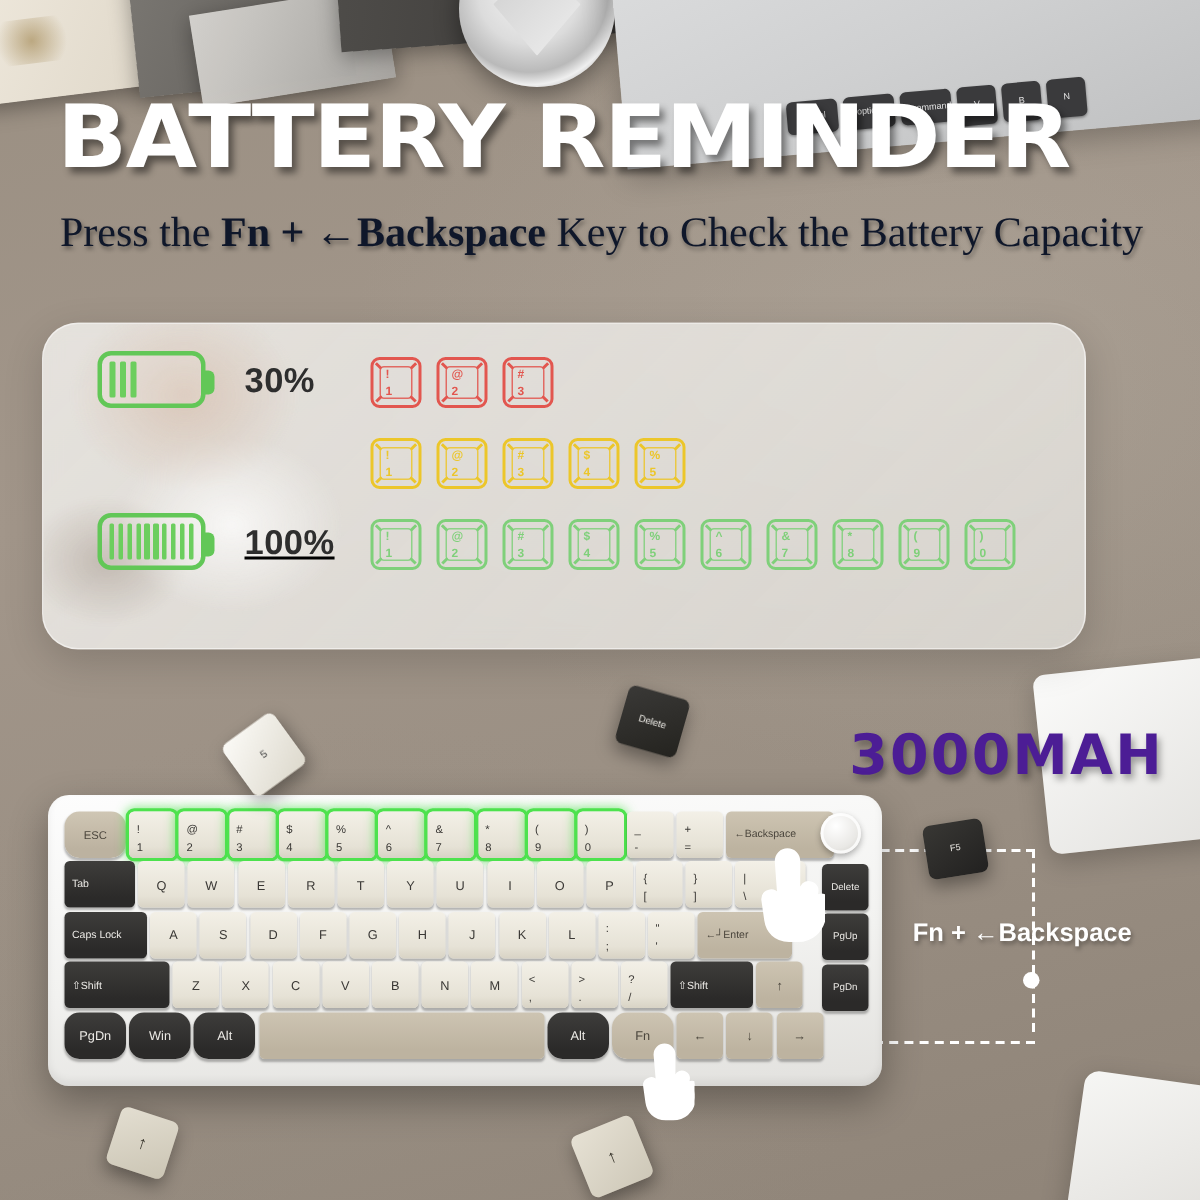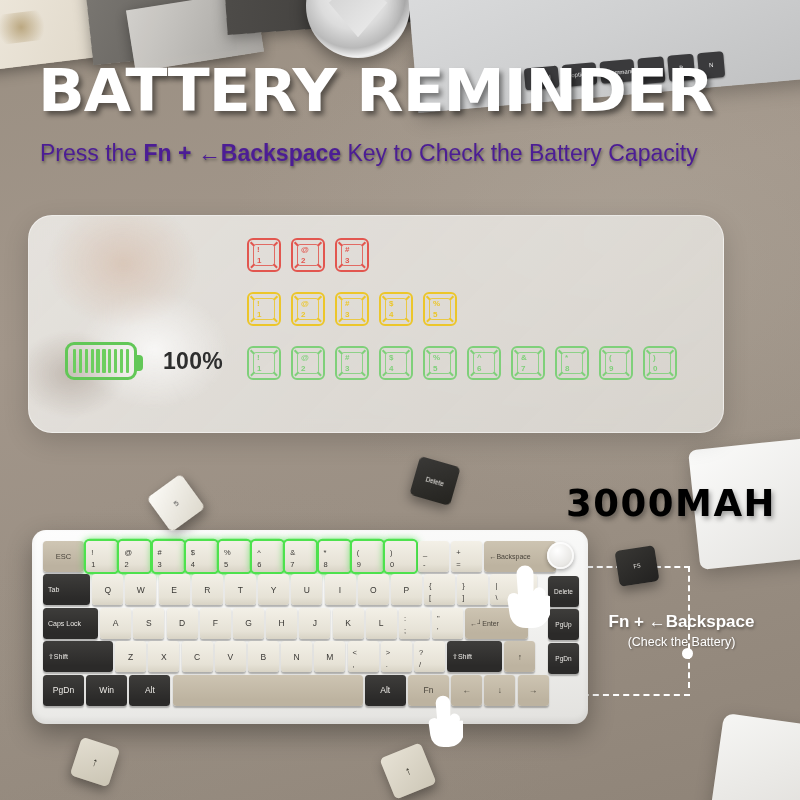--- a/index.html
+++ b/index.html
@@ -98,23 +98,23 @@
     font-family: "DejaVu Sans", sans-serif;
     letter-spacing: -1px;
     color: #ffffff;
     transform: scaleX(1.06);
     transform-origin: left center;
     text-shadow: 3px 4px 5px rgba(0,0,0,.45);
     white-space: nowrap;
   }
   #subtitle {
     position:absolute; left: 40px; top: 140px;
-    font-size: 23px; color:#4c1d95; white-space:nowrap;
+    font-size: 28px; color:#0f172a; white-space:nowrap;
     text-shadow: 1px 2px 3px rgba(0,0,0,.4);
-    font-family:Liberation Sans, sans-serif;
+    font-family:Liberation Serif, serif;
   }
   #subtitle b { font-weight: 700; }
 
   
   #panel {
     position:absolute; left:28px; top:215px; width:696px; height:218px;
     border-radius: 24px;
     background: linear-gradient(135deg, rgba(246,245,242,.80), rgba(236,235,231,.72));
     backdrop-filter: blur(6px);
     border: 1px solid rgba(255,255,255,.45);
@@ -127,21 +127,21 @@
     background:
       radial-gradient(ellipse 42% 38% at 40% 24%, rgba(210,180,160,.55), rgba(210,180,160,0) 70%),
       radial-gradient(ellipse 40% 34% at 52% 60%, rgba(255,255,255,.75), rgba(255,255,255,0) 72%),
       radial-gradient(ellipse 30% 26% at 20% 70%, rgba(120,100,85,.3), rgba(0,0,0,0) 70%);
     filter: blur(1px);
     pointer-events:none;
   }
   .brow { position:absolute; display:flex; align-items:center; }
   #row-30  { left:36px; top:18px; }
   #row-50  { left:36px; top:72px; }
-  #row-100 { left:36px; top:126px; }
+  #row-100 { left:36px; top:126px;text-decoration:underline; }
 
   .batt {
     position: relative;
     width: 72px; height: 38px;
     border: 3.5px solid #62c757; border-radius: 9px;
     display:flex; align-items:center; padding: 4px 5px; gap: 2.6px;
     background: rgba(255,255,255,.12);
   }
   .batt::after {
     content:""; position:absolute; right:-9px; top:10px;
@@ -185,21 +185,21 @@
   .okey .lbl2 {
     position:absolute; left:8px; top:16px; font-size:8px; font-weight:700;
   }
   .c-red   { color:#e2564f; }
   .c-yellow{ color:#ecc62a; }
   .c-green { color:#7fd07a; }
 
   
   #mah {
     position:absolute; right: 24px; top: 482px;
-    font-size: 37px; font-weight: 900; color:#000000;
+    font-size: 37px; font-weight: 900; color:#4c1d95;
     font-family:"DejaVu Sans", sans-serif;
     letter-spacing: 1.5px;
     text-shadow: 2px 3px 5px rgba(0,0,0,.35);
   }
 
   
   #callout {
     position:absolute; right: 26px; top: 612px; width: 185px; text-align:center;
   }
   #callout .c-main {
@@ -246,21 +246,21 @@
     display:flex; align-items:center; justify-content:center;
     width: 31px; flex: none; position:relative;
     font-family:"Liberation Sans", sans-serif;
   }
   .k.num { flex-direction:column; align-items:flex-start; padding: 3px 0 0 5px; gap:3px; font-size:7.5px; }
   .k.dark { background: linear-gradient(180deg,#3e3d3b 0%, #2b2a29 80%); color:#eceae6; }
   .k.beige{ background: linear-gradient(180deg,#cdc4b2 0%, #bdb3a0 80%); color:#4a453c; }
   .k.esc  { background: linear-gradient(180deg,#cfc6b4 0%, #bcb2a0 80%); color:#4a453c; font-size:7.5px; }
   .k.glow { box-shadow: 0 0 0 2.2px #4ee24e, 0 0 7px 2px rgba(78,226,78,.75), 0 1.5px 1.5px rgba(0,0,0,.28); }
   .k.lbl-l{ justify-content:flex-start; padding-left:5px; font-size:7px; }
-  .w13 { width: 41px; } .w15 { width: 47px; } .w175{ width: 55px; }
+  .w13 { width: 41px; border-radius: 10px; } .w15 { width: 47px; } .w175{ width: 55px; }
   .w20 { width: 63px; } .w225{ width: 70px; } .w625{ width: 190px; }
   .bspace { width: 72px; }
   .sidecol {
     position:absolute; right:-1px; top:35px; display:flex; flex-direction:column; gap:2.4px;
   }
   .sidecol .k { width:31px; height:31px; font-size:6.5px; }
   #knob {
     position:absolute; right:4px; top:1px; width:27px; height:27px; border-radius:50%;
     background: radial-gradient(circle at 38% 32%, #ffffff, #e9e8e5 60%, #c9c7c2 100%);
     box-shadow: 0 2px 4px rgba(0,0,0,.3), inset 0 0 0 2px rgba(255,255,255,.8);
@@ -326,20 +326,28 @@
   <div id="white-obj2"></div>
 </div>
 
 <div id="title">BATTERY REMINDER</div>
 <div id="subtitle">
   <span>Press the </span><b>Fn + ←Backspace</b><span> Key to Check the Battery Capacity</span>
 </div>
 
 <div id="panel">
   <div id="panel-ghost"></div>
+  <div class="brow" id="row-30">
+    <div class="batt">
+        <div class="bar"></div>
+        <div class="bar"></div>
+        <div class="bar"></div>
+      </div>
+    <div class="pct">30%</div>
+  </div>
   <div class="brow" id="row-100">
     <div class="batt">
         <div class="bar"></div>
         <div class="bar"></div>
         <div class="bar"></div>
         <div class="bar"></div>
         <div class="bar"></div>
         <div class="bar"></div>
         <div class="bar"></div>
         <div class="bar"></div>
@@ -515,21 +523,20 @@
         <div class="lbl">)</div>
         <div class="lbl2">0</div>
       </div>
     </div>
 </div>
 
 <div id="mah">3000MAH</div>
 
 <div id="callout">
   <div class="c-main">Fn + ←Backspace</div>
-  <div class="c-sub">(Check the Battery)</div>
 </div>
 <div class="dashline" id="dash-h-top"></div>
 <div class="dashline" id="dash-v-right"></div>
 <div class="dashline" id="dash-h-bot"></div>
 <div id="dot-top"></div>
 
 <div id="kb">
   <div id="kb-inner">
     <div class="krow" id="kb-row1">
         <div class="k esc w13">

